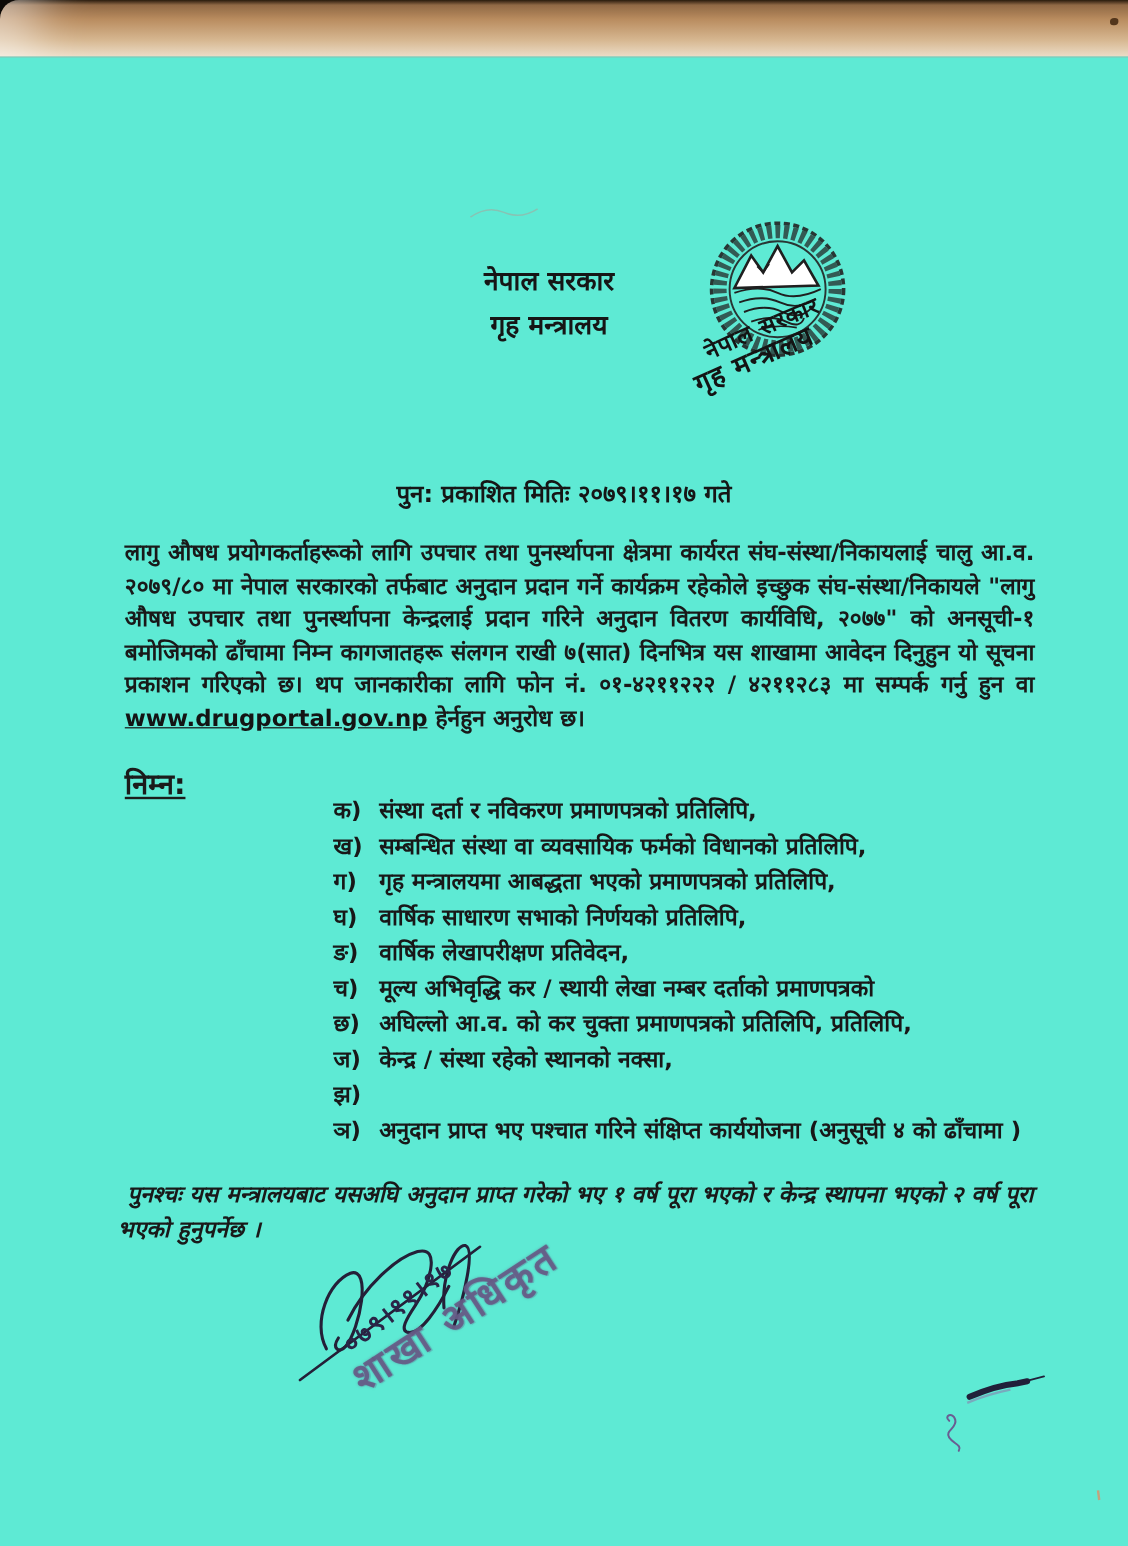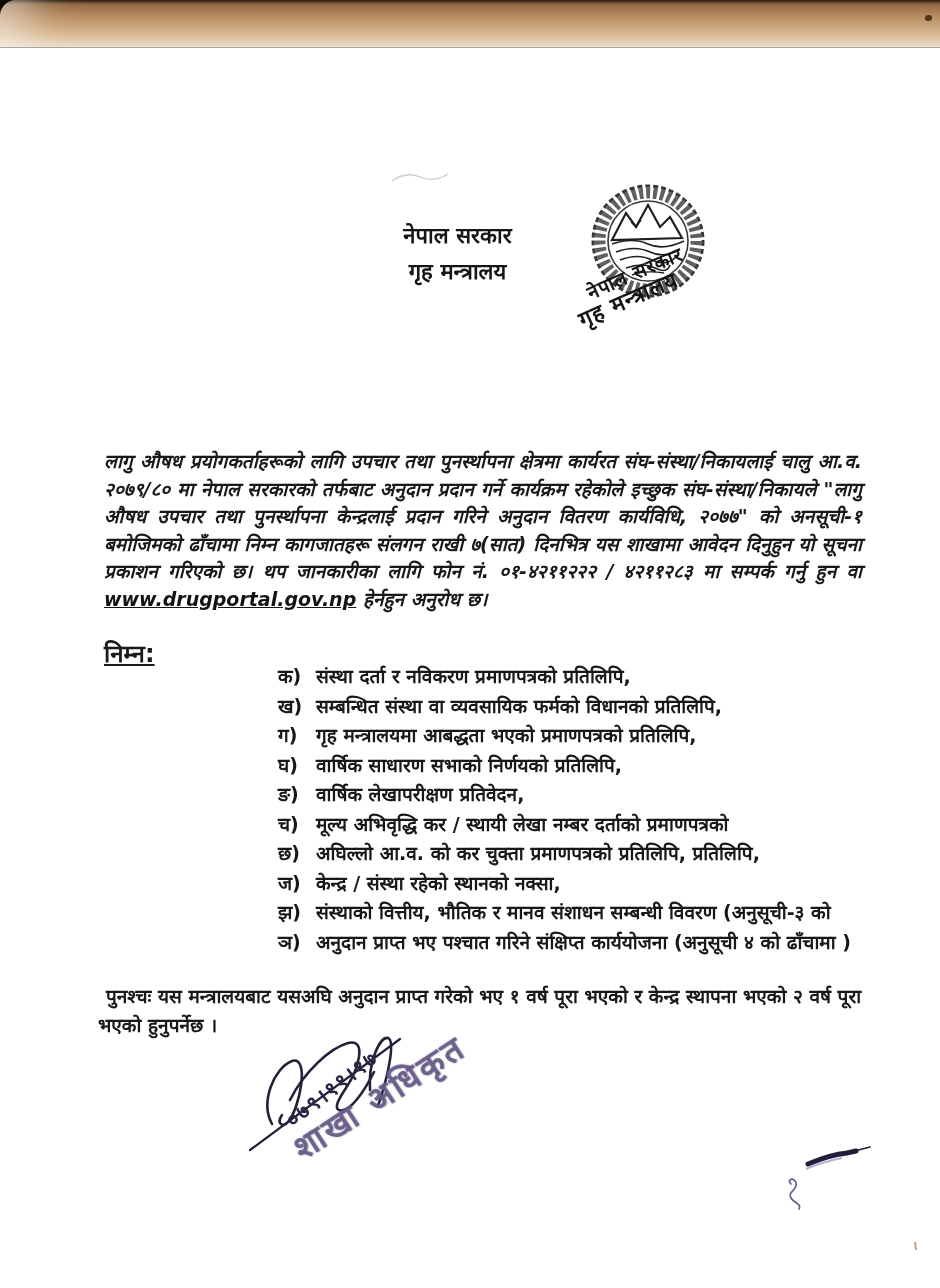--- a/index.html
+++ b/index.html
@@ -1,21 +1,21 @@
 <!DOCTYPE html>
 <html><head>
 <meta charset="utf-8">
 <style>
   html,body { margin:0; padding:0; background:#555; }
   .page {
     position: relative;
     width: 940px;
     height: 1288px;
     margin: 0 auto;
-    background: #ffffff;
+    background: #5eead4;
     overflow: hidden;
     font-family: "DejaVu Sans", "Liberation Sans", sans-serif;
     color: #1b1b1b;
   }
   
   .corner-black {
     position:absolute; top:0; left:0; width:52px; height:26px;
     background:#0d0a07;
   }
   .corner-black-right {
@@ -47,39 +47,40 @@
     text-align:center; font-size:28px; font-weight:bold; color:#121212;
   }
   .subtitle {
     position:absolute; top:397px; left:0; width:940px;
     text-align:center; font-size:20px; font-weight:bold; color:#161616;
   }
   
   .body-par {
     position:absolute; top:448px; left:104px; width:758px;
     font-size:19px; font-weight:600; line-height:27.5px;
-    text-align:justify; color:#191919;font-style:italic;
+    text-align:justify; color:#191919;
   }
   .body-par a { color:#141414; text-decoration:underline; font-weight:bold; }
   .list-label {
     position:absolute; top:636px; left:104px;
     font-size:24px; font-weight:bold; text-decoration:underline;
   }
   .doc-list {
     position:absolute; top:662px; left:278px; width:585px;
     font-size:19px; font-weight:600; line-height:29.5px; color:#181818;
   }
   .li-row { display:flex; }
   .li-row .marker { flex:none; width:38px; }
   .li-row .txt { flex:1; }
   .li-wrap2 { padding-left:180px; }
   .postscript {
     position:absolute; top:982px; left:98px; width:776px;
     font-size:19px; font-weight:600; line-height:29px; color:#191919;
     text-indent:8px;
+    font-style:italic;
   }
   
   .sig-svg { position:absolute; top:1028px; left:238px; width:270px; height:132px; }
   .sig-date {
     position:absolute; top:1108px; left:288px;
     transform: rotate(-38deg); transform-origin: 0 50%;
     font-size:21px; color:#2a2547; letter-spacing:2px; font-weight:600;
     white-space:nowrap;
   }
   .stamp {
@@ -129,20 +130,21 @@
       <path id="arcB" d="M 8 150 Q 70 122 132 96" fill="none"></path>
       <text font-size="19" letter-spacing="1">
         <textPath href="#arcA">नेपाल सरकार</textPath>
       </text>
       <text font-size="22" letter-spacing="1">
         <textPath href="#arcB">गृह मन्त्रालय</textPath>
       </text>
     </g>
   </svg>
 
+  <div class="subtitle">पुन: प्रकाशित मितिः २०७९।११।१७ गते</div>
 
   <div class="body-par">
     <span>लागु औषध प्रयोगकर्ताहरूको लागि उपचार तथा पुनर्स्थापना क्षेत्रमा कार्यरत संघ-संस्था/निकायलाई चालु आ.व. २०७९/८० मा नेपाल सरकारको तर्फबाट अनुदान प्रदान गर्ने कार्यक्रम रहेकोले इच्छुक संघ-संस्था/निकायले "लागु औषध उपचार तथा पुनर्स्थापना केन्द्रलाई प्रदान गरिने अनुदान वितरण कार्यविधि, २०७७" को अनसूची-१ बमोजिमको ढाँचामा निम्न कागजातहरू संलगन राखी ७(सात) दिनभित्र यस शाखामा आवेदन दिनुहुन यो सूचना प्रकाशन गरिएको छ। थप जानकारीका लागि फोन नं. ०१-४२११२२२ / ४२११२८३ मा सम्पर्क गर्नु हुन वा </span><a href="#">www.drugportal.gov.np</a><span> हेर्नहुन अनुरोध छ।</span>
   </div>
 
   <div class="list-label">निम्न:</div>
   <div class="doc-list">
     <div class="li-row">
       <span class="marker">क)</span>
       <span class="txt">संस्था दर्ता र नविकरण प्रमाणपत्रको प्रतिलिपि,</span>
@@ -171,21 +173,20 @@
       <span class="marker">छ)</span>
       <span class="txt">अघिल्लो आ.व. को कर चुक्ता प्रमाणपत्रको प्रतिलिपि, प्रतिलिपि,</span>
     </div>
     <div class="li-row">
       <span class="marker">ज)</span>
       <span class="txt">केन्द्र / संस्था रहेको स्थानको नक्सा,</span>
     </div>
     <div class="li-row">
       <span class="marker">झ)</span>
       <span class="txt">
-        <span>संस्थाको वित्तीय, भौतिक र मानव संशाधन सम्बन्धी विवरण (अनुसूची-३ को</span>
       </span>
     </div>
     <div class="li-row">
       <span class="marker">ञ)</span>
       <span class="txt">अनुदान प्राप्त भए पश्चात गरिने संक्षिप्त कार्ययोजना (अनुसूची ४ को ढाँचामा )</span>
     </div>
   </div>
 
   <div class="postscript">पुनश्चः यस मन्त्रालयबाट यसअघि अनुदान प्राप्त गरेको भए १ वर्ष पूरा भएको र केन्द्र स्थापना भएको २ वर्ष पूरा भएको हुनुपर्नेछ ।</div>
 

